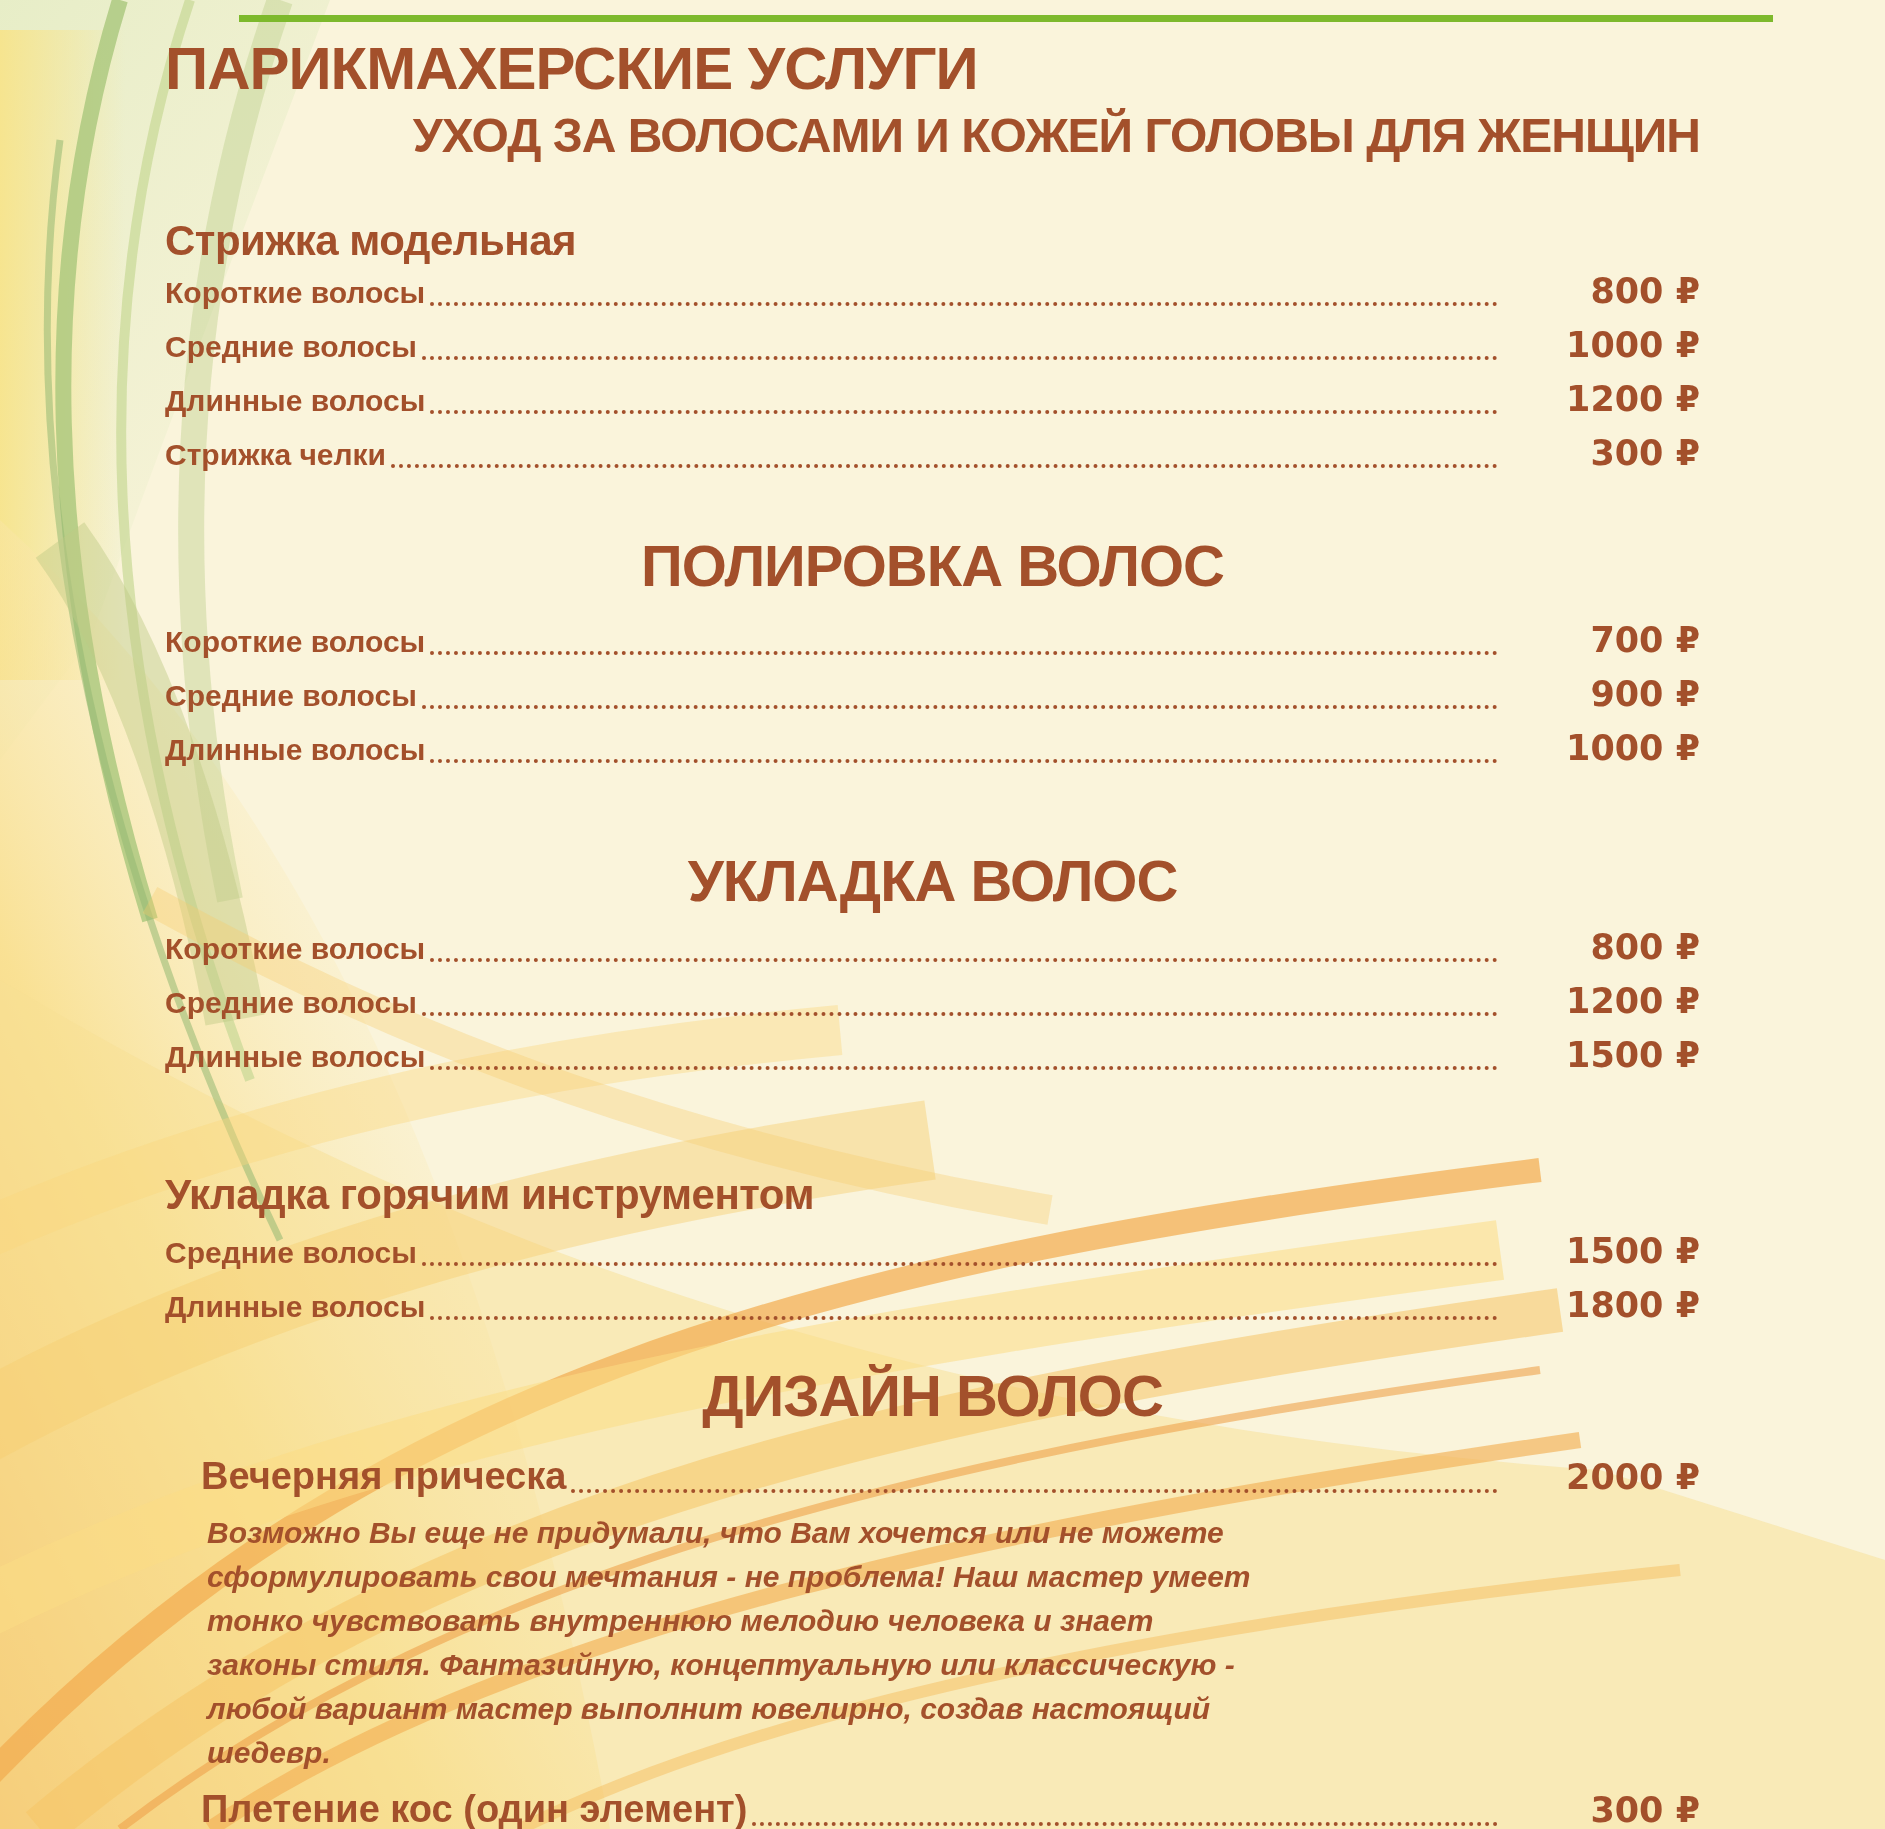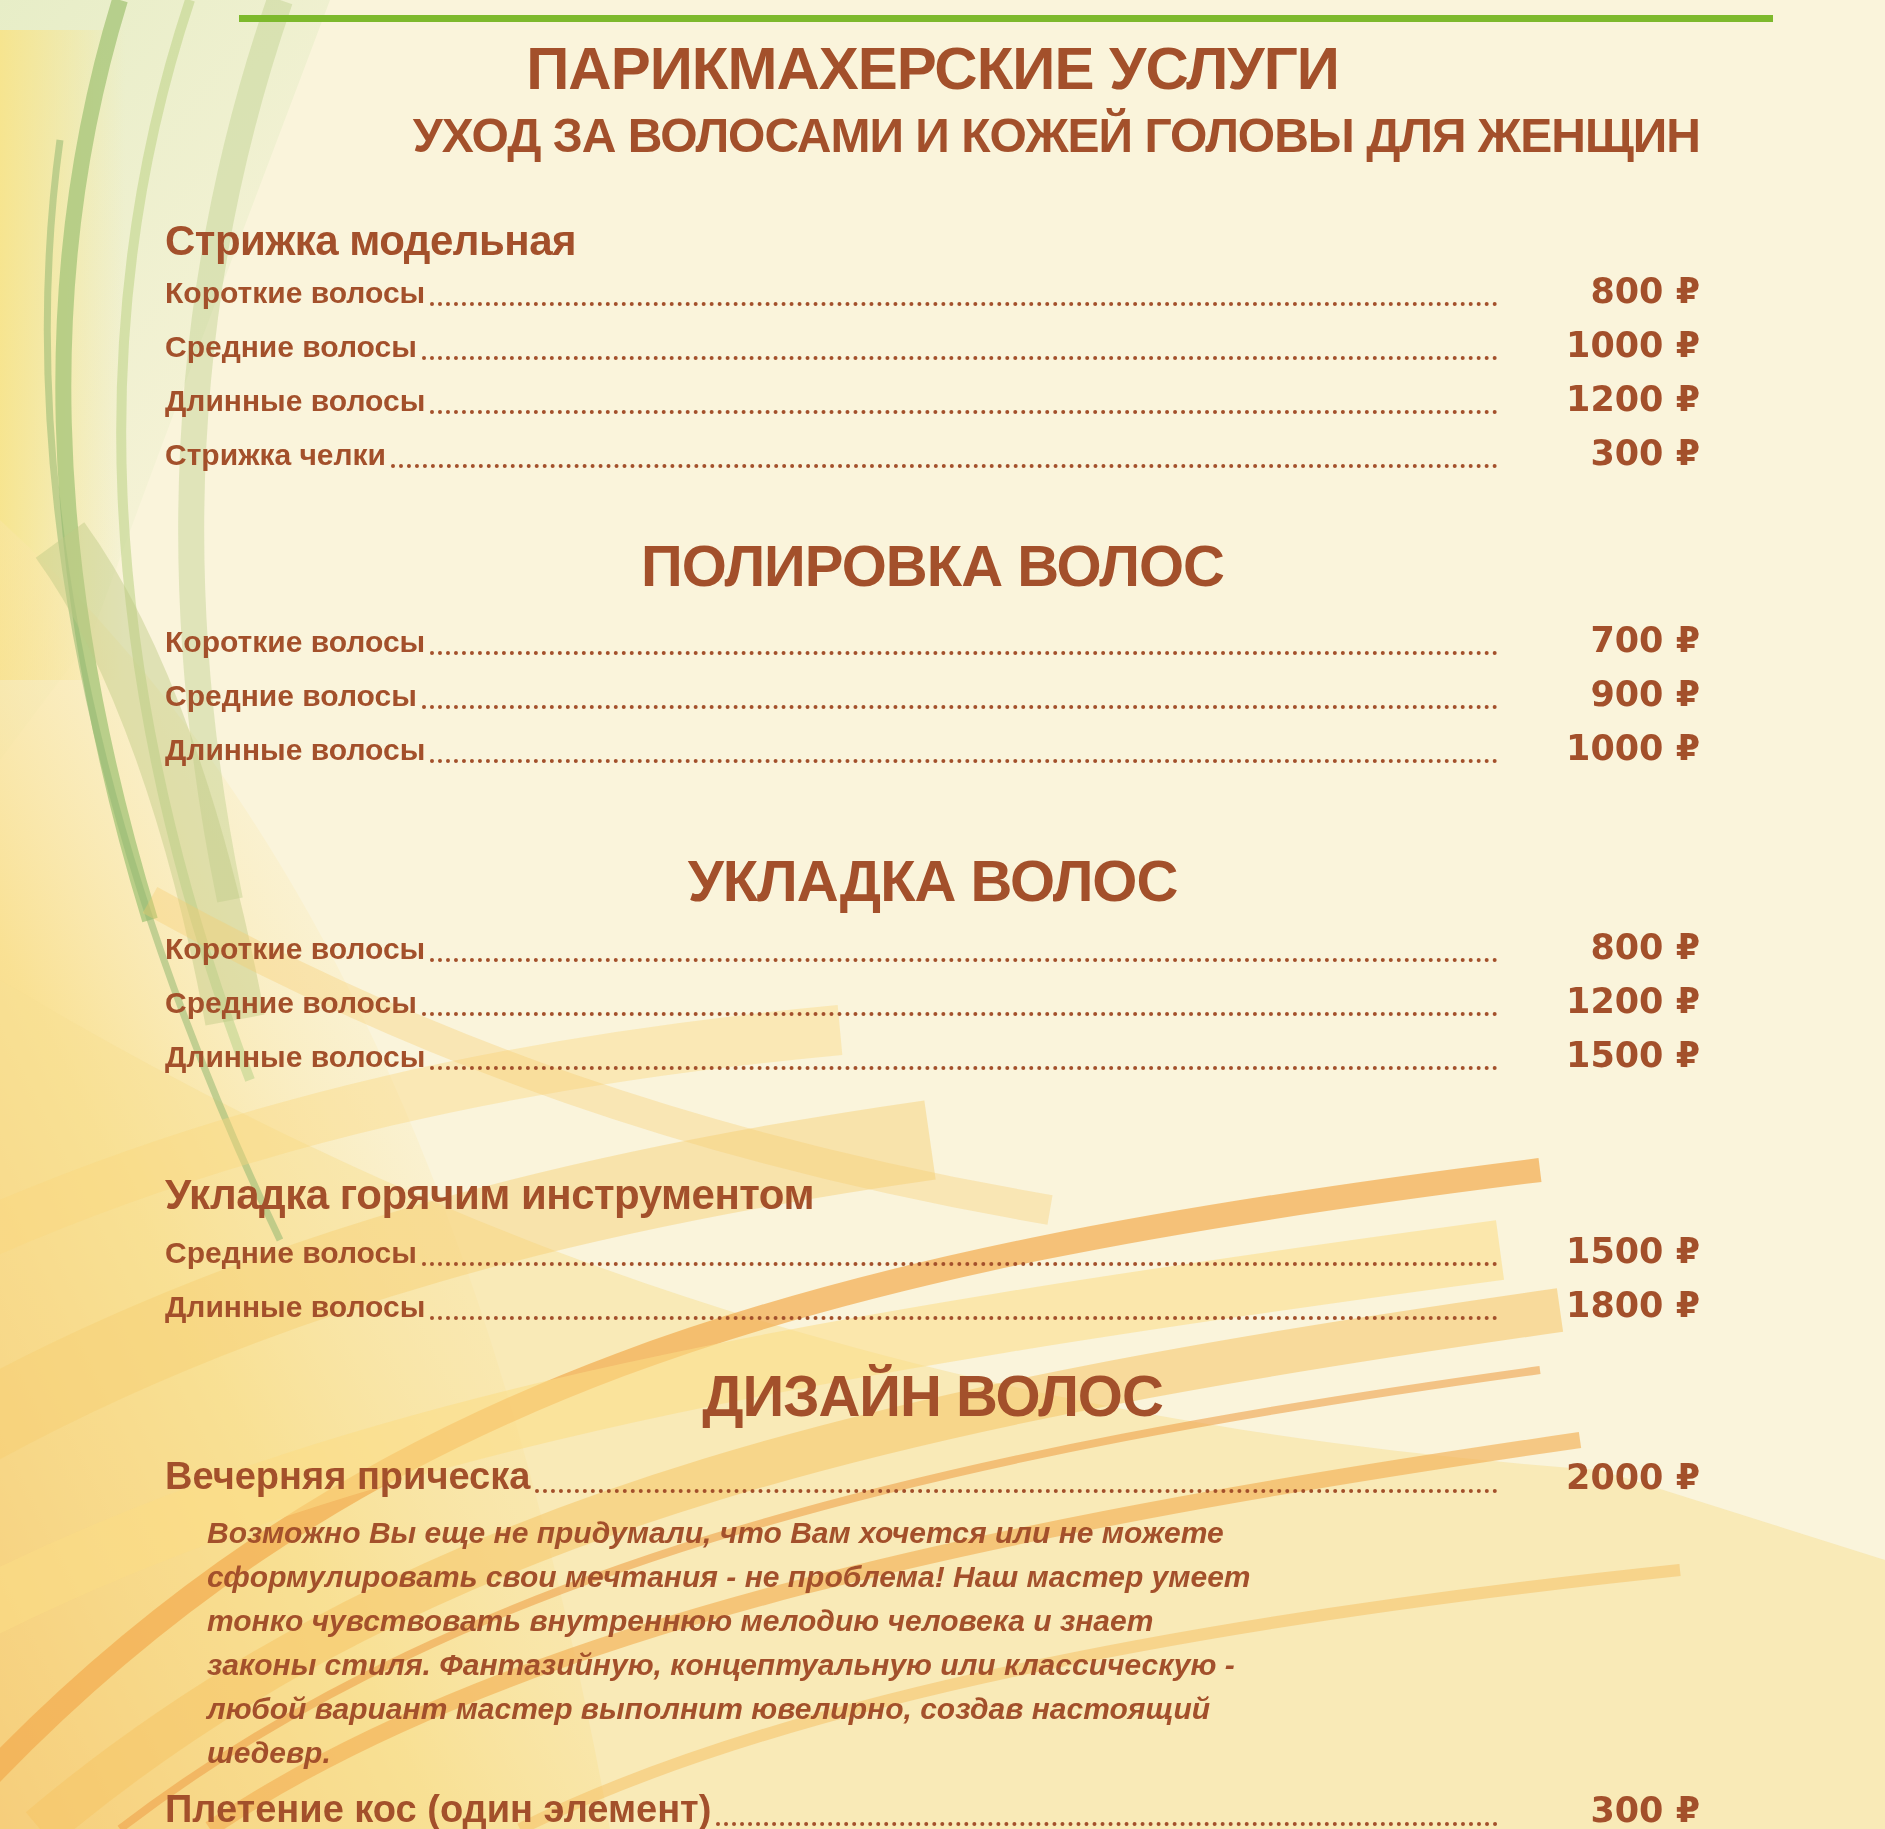--- a/index.html
+++ b/index.html
@@ -8,34 +8,34 @@
     background:#FAF4DB;
     font-family:"Liberation Sans","DejaVu Sans",sans-serif;
     color:#A3502B;
     overflow:hidden;
   }
   .page{position:relative;width:1885px;height:1829px;overflow:hidden;}
   .bg{position:absolute;left:0;top:0;z-index:0;}
   .top-rule{position:absolute;left:239px;top:15px;width:1534px;height:7px;z-index:2;}
   .content{position:relative;z-index:1;padding:0 185px 0 165px;}
 
-  .title{margin:36px 0 0;text-align:center;font-weight:bold;font-size:60px;line-height:1.1;letter-spacing:-1px;}
+  .title{margin:36px 0 0;text-align:left;font-weight:bold;font-size:60px;line-height:1.1;letter-spacing:-1px;}
   .subtitle{margin:6px 0 0;text-align:right;font-weight:bold;font-size:48px;line-height:1.15;letter-spacing:-1px;}
 
   .section-heading{margin:0;text-align:center;font-weight:bold;font-size:58px;line-height:1.15;letter-spacing:-1px;}
   .subheading{margin:0;font-weight:bold;font-size:42px;line-height:1.15;letter-spacing:-0.5px;}
 
   .row{display:flex;align-items:baseline;line-height:52px;font-weight:bold;font-size:30px;justify-content:flex-end;}
   .row .label{white-space:nowrap;}
   .leader{flex:1;align-self:flex-end;border-bottom:4px dotted #A3502B;margin:0 12px 13px 5px;min-width:40px;}
   .price{width:190px;text-align:right;font-size:35px;font-weight:bold;
          font-family:"DejaVu Sans","Liberation Sans",sans-serif;white-space:nowrap;}
 
   .row.big{line-height:64px;}
-  .row.big .label{font-size:38px;}
+  .row.big .label{font-size:38px;margin-left:36px;}
   .row.big .leader{margin-bottom:16px;}
 
   .note{margin:2px 0 0 42px;width:1055px;font-weight:bold;font-size:30px;line-height:44px;font-style:italic;}
 
   
   .group-strizhka{margin-top:54px;}
   .heading-polirovka{margin-top:52px;margin-bottom:14px;}
   .heading-ukladka{margin-top:72px;margin-bottom:6px;}
   .sub-fen{margin-top:8px;}
   .sub-hot{margin-top:88px;margin-bottom:6px;}

